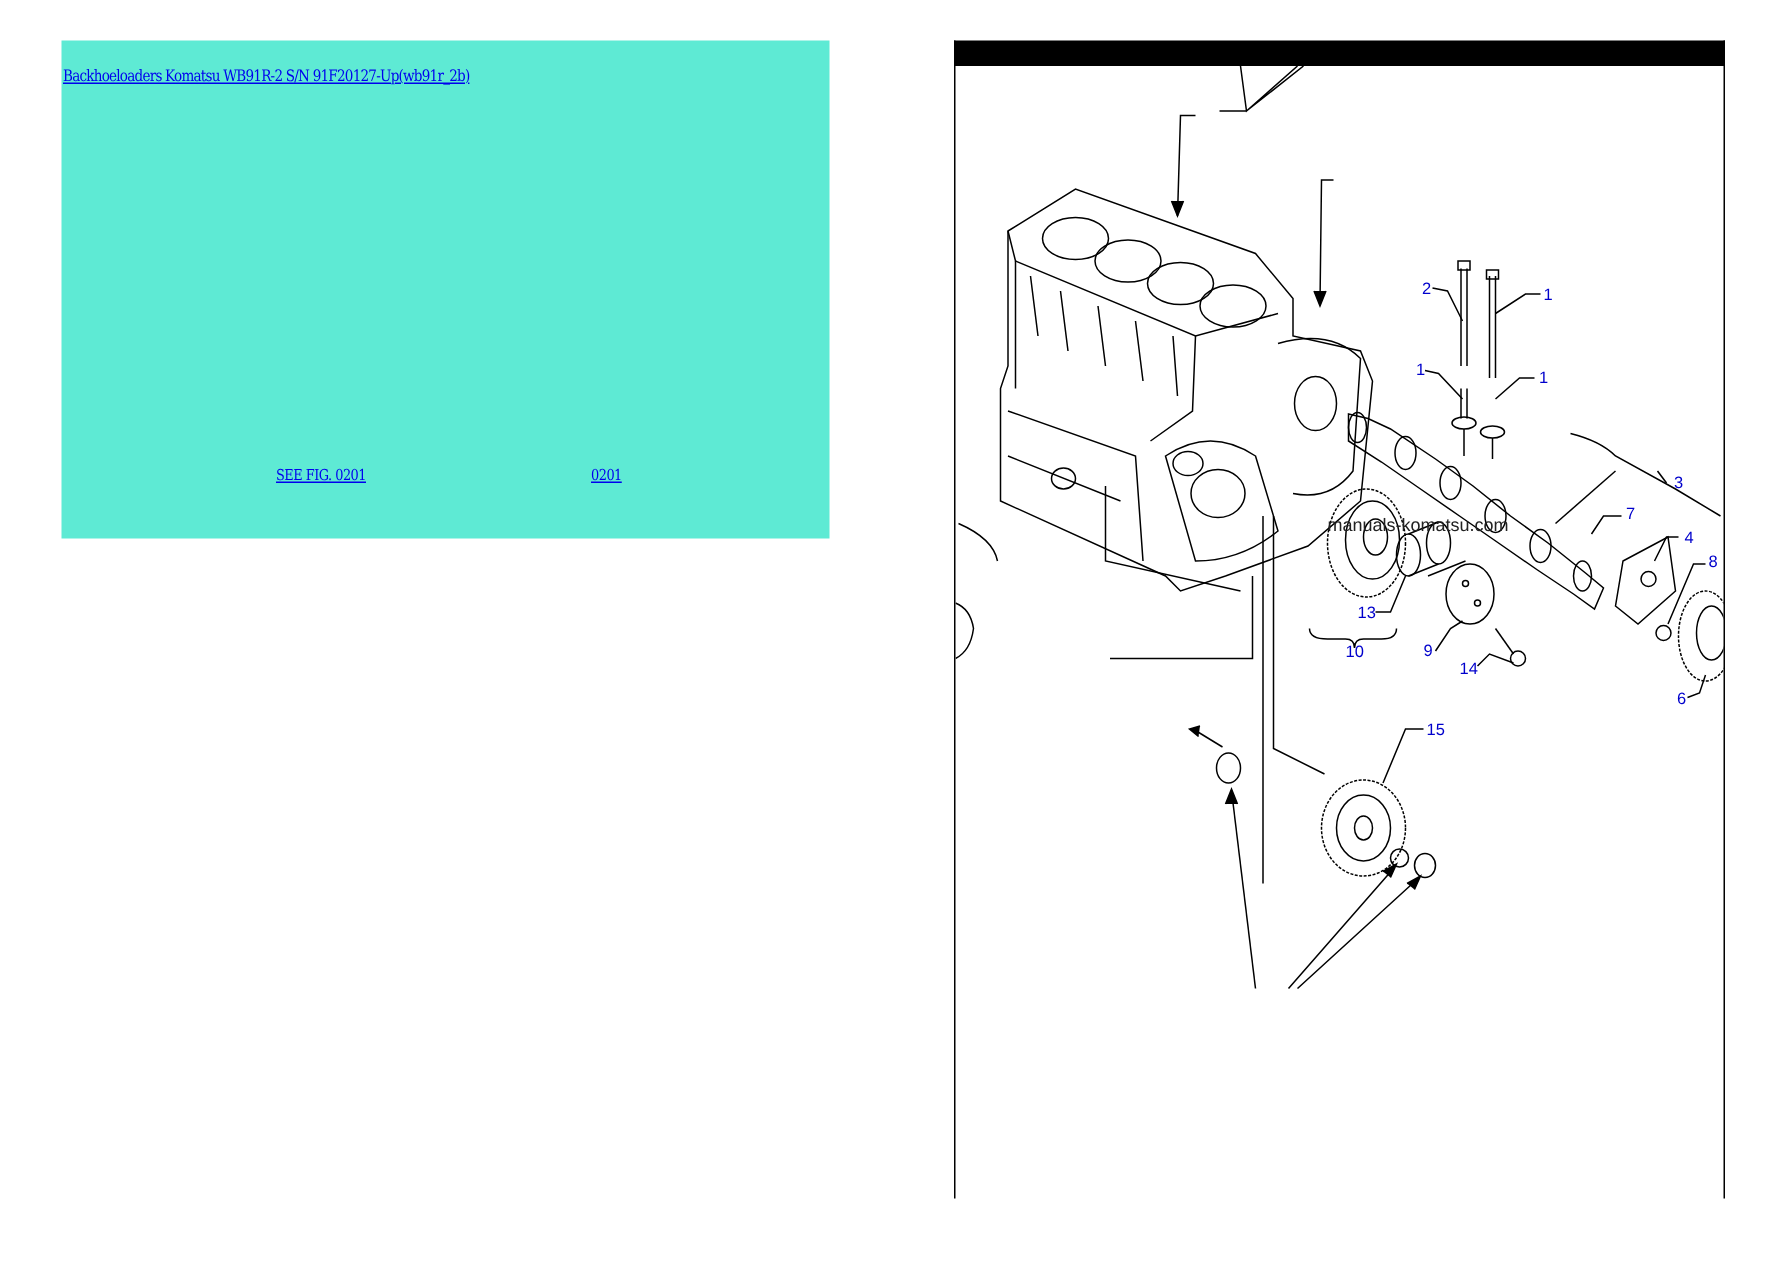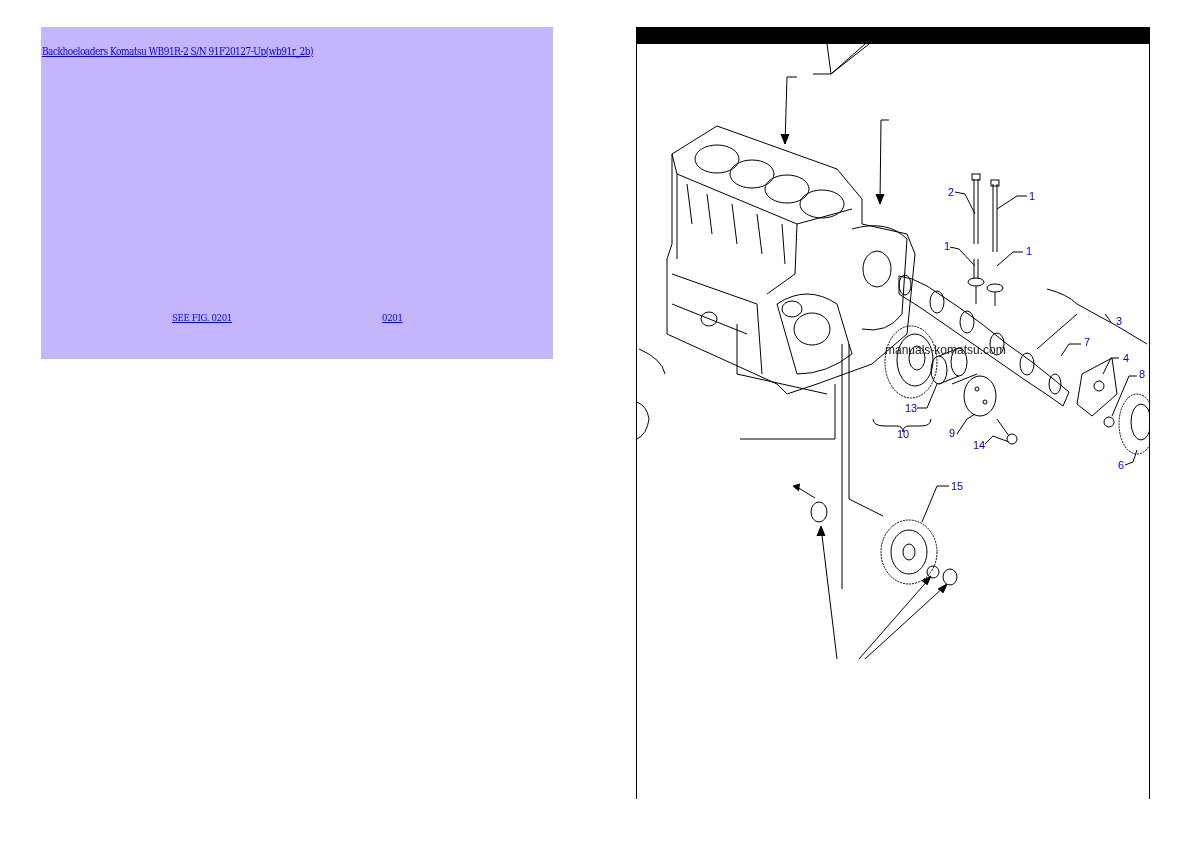--- a/index.html
+++ b/index.html
@@ -1,19 +1,19 @@
 <!DOCTYPE html>
 <html><head>
 <meta charset="utf-8">
 <style>
   html, body { margin: 0; padding: 0; background: #ffffff; }
   body { width: 1190px; height: 842px; position: relative; overflow: hidden; font-family: "DejaVu Serif", serif; }
-  .left-panel { position: absolute; left: 41px; top: 27px; width: 512px; height: 332px; background: #c4b5fd; overflow: hidden; text-decoration: underline; }
+  .left-panel { position: absolute; left: 41px; top: 27px; width: 512px; height: 332px; background: #5eead4; overflow: hidden; text-decoration: underline; }
   .title-link { position: absolute; left: 1px; top: 18px; font-size: 10.5px; color: #0000ee; text-decoration: underline; letter-spacing: -0.6px; white-space: nowrap; font-family: "DejaVu Serif", serif; transform: scaleX(0.86); transform-origin: left center; }
-  .fig-row { position: absolute; left: 0; width: 456px; height: 16px; font-size: 10px; }
+  .fig-row { position: absolute; left: 12px; width: 456px; height: 16px; font-size: 10px; }
   .fig-link { position: absolute; color: #0000ee; text-decoration: underline; white-space: nowrap; font-family: "DejaVu Serif", serif; letter-spacing: -0.4px; transform: scaleX(0.86); transform-origin: left center; }
   .fig-link.see { left: 131px; }
   .fig-link.num { left: 341px; }
   .right-panel { position: absolute; left: 636px; top: 27px; width: 512px; height: 772px; border-left: 1px solid #000; border-right: 1px solid #000; background: #fff; }
   .right-header { position: absolute; left: -1px; top: 0; width: 514px; height: 17px; background: #000000; }
   .diagram { position: absolute; left: 0; top: 17px; width: 512px; height: 755px; }
   .callout { font-family: "Liberation Sans", sans-serif; font-size: 11px; fill: #0000cc; }
   .watermark { font-family: "Liberation Sans", sans-serif; font-size: 12px; fill: #222; }
 </style>
 </head>

